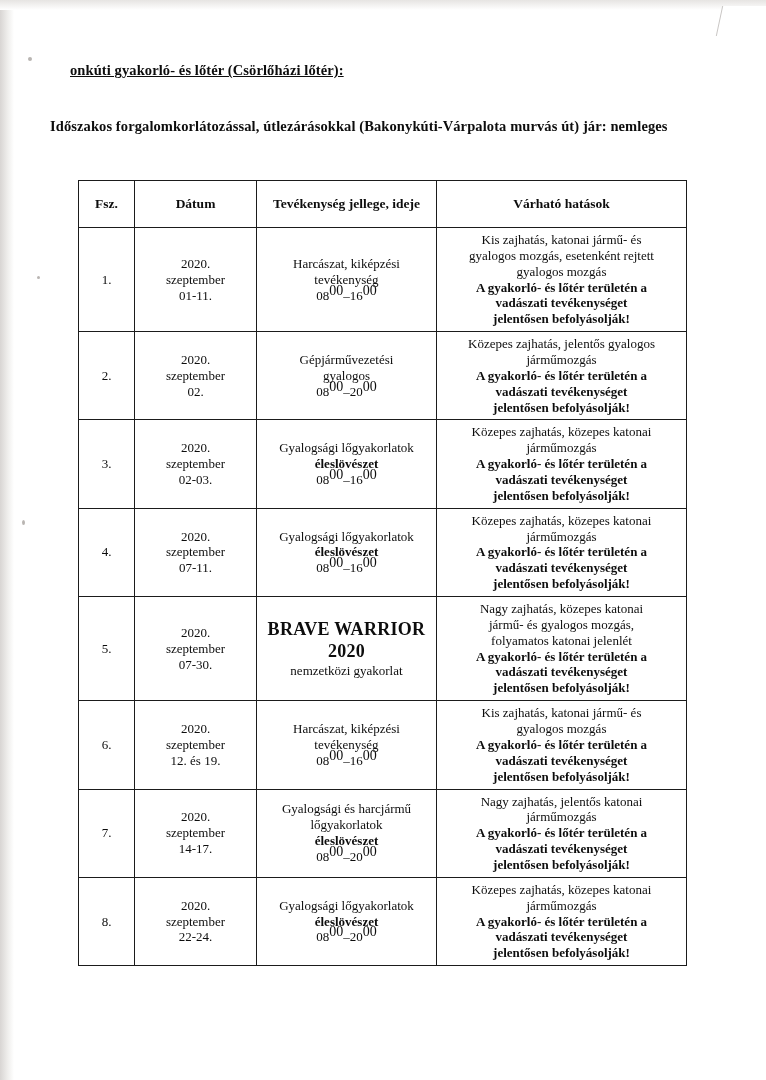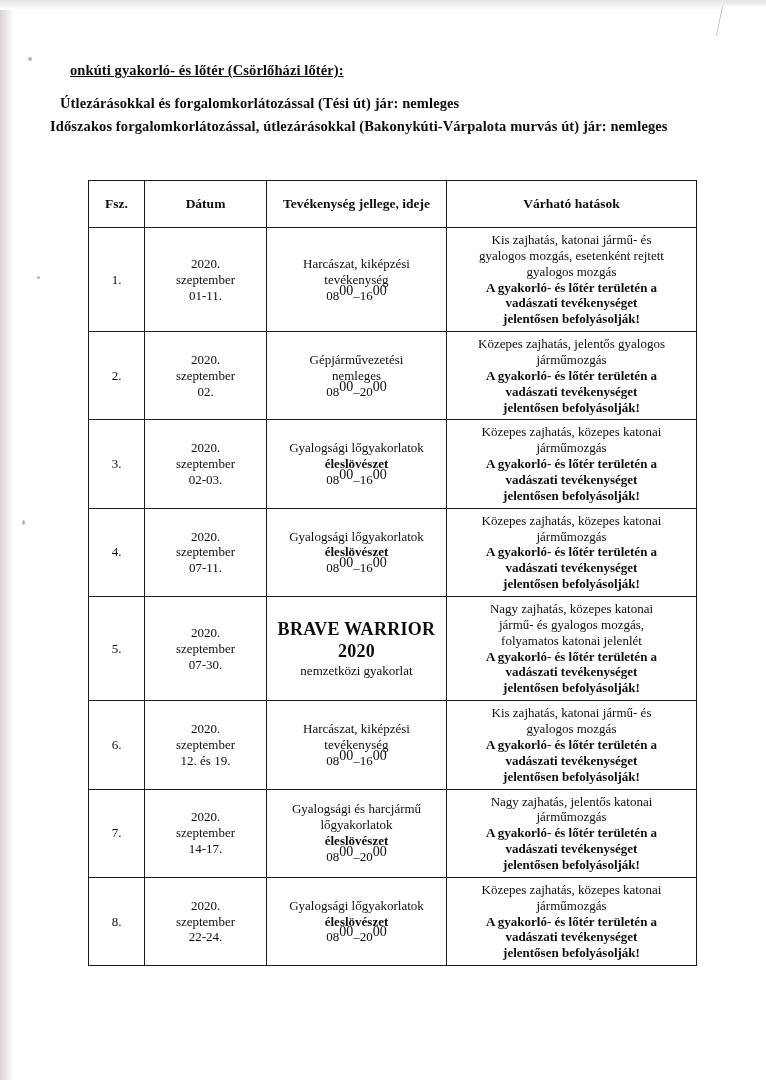--- a/index.html
+++ b/index.html
@@ -73,21 +73,20 @@
     white-space: nowrap;
   }
 
   table.sched {
     position: absolute;
     left: 78px;
     top: 180px;
     width: 608px;
     border-collapse: collapse;
     table-layout: fixed;
-    margin-left: 10px;
   }
   table.sched th,
   table.sched td {
     border: 1px solid #1b1b1b;
     vertical-align: middle;
     text-align: center;
     padding: 4px 4px;
     font-size: 13px;
     line-height: 1.22;
   }
@@ -146,21 +145,20 @@
 <div class="scan-edge-left"></div>
 <div class="scan-edge-top"></div>
 <div class="scan-corner"></div>
 <div class="scan-speck" style="left:28px;top:57px;width:4px;height:4px;"></div>
 <div class="scan-speck" style="left:37px;top:276px;width:3px;height:3px;"></div>
 <div class="scan-speck" style="left:22px;top:520px;width:3px;height:5px;"></div>
 
 <div class="page">
 
   <div class="heading heading-1">onkúti gyakorló- és lőtér (Csörlőházi lőtér):</div>
-  <div class="heading heading-2">Útlezárásokkal és forgalomkorlátozással (Tési út) jár: nemleges</div>
   <div class="heading heading-3">Időszakos forgalomkorlátozással, útlezárásokkal (Bakonykúti-Várpalota murvás út) jár: nemleges</div>
 
   <table class="sched">
     <colgroup>
       <col class="c-fsz">
         <col class="c-date">
         <col class="c-act">
         <col class="c-eff">
     </colgroup>
     <thead>
@@ -195,21 +193,21 @@
         </tr>
         <tr>
           <td class="num">2.</td>
           <td class="date">
             <span class="plain-line">2020.</span>
             <span class="plain-line">szeptember</span>
             <span class="plain-line">02.</span>
           </td>
           <td class="activity">
             <span class="plain-line">Gépjárművezetési</span>
-            <span class="plain-line">nemleges</span>
+            <span class="plain-line">gyalogos</span>
             <span class="plain-line times">08<sup>00</sup>–20<sup>00</sup></span>
           </td>
           <td class="effect">
             <span class="plain-line">Közepes zajhatás, jelentős gyalogos</span>
             <span class="plain-line">járműmozgás</span>
             <span class="strong-line">A gyakorló- és lőtér területén a</span>
             <span class="strong-line">vadászati tevékenységet</span>
             <span class="strong-line">jelentősen befolyásolják!</span>
           </td>
         </tr>

